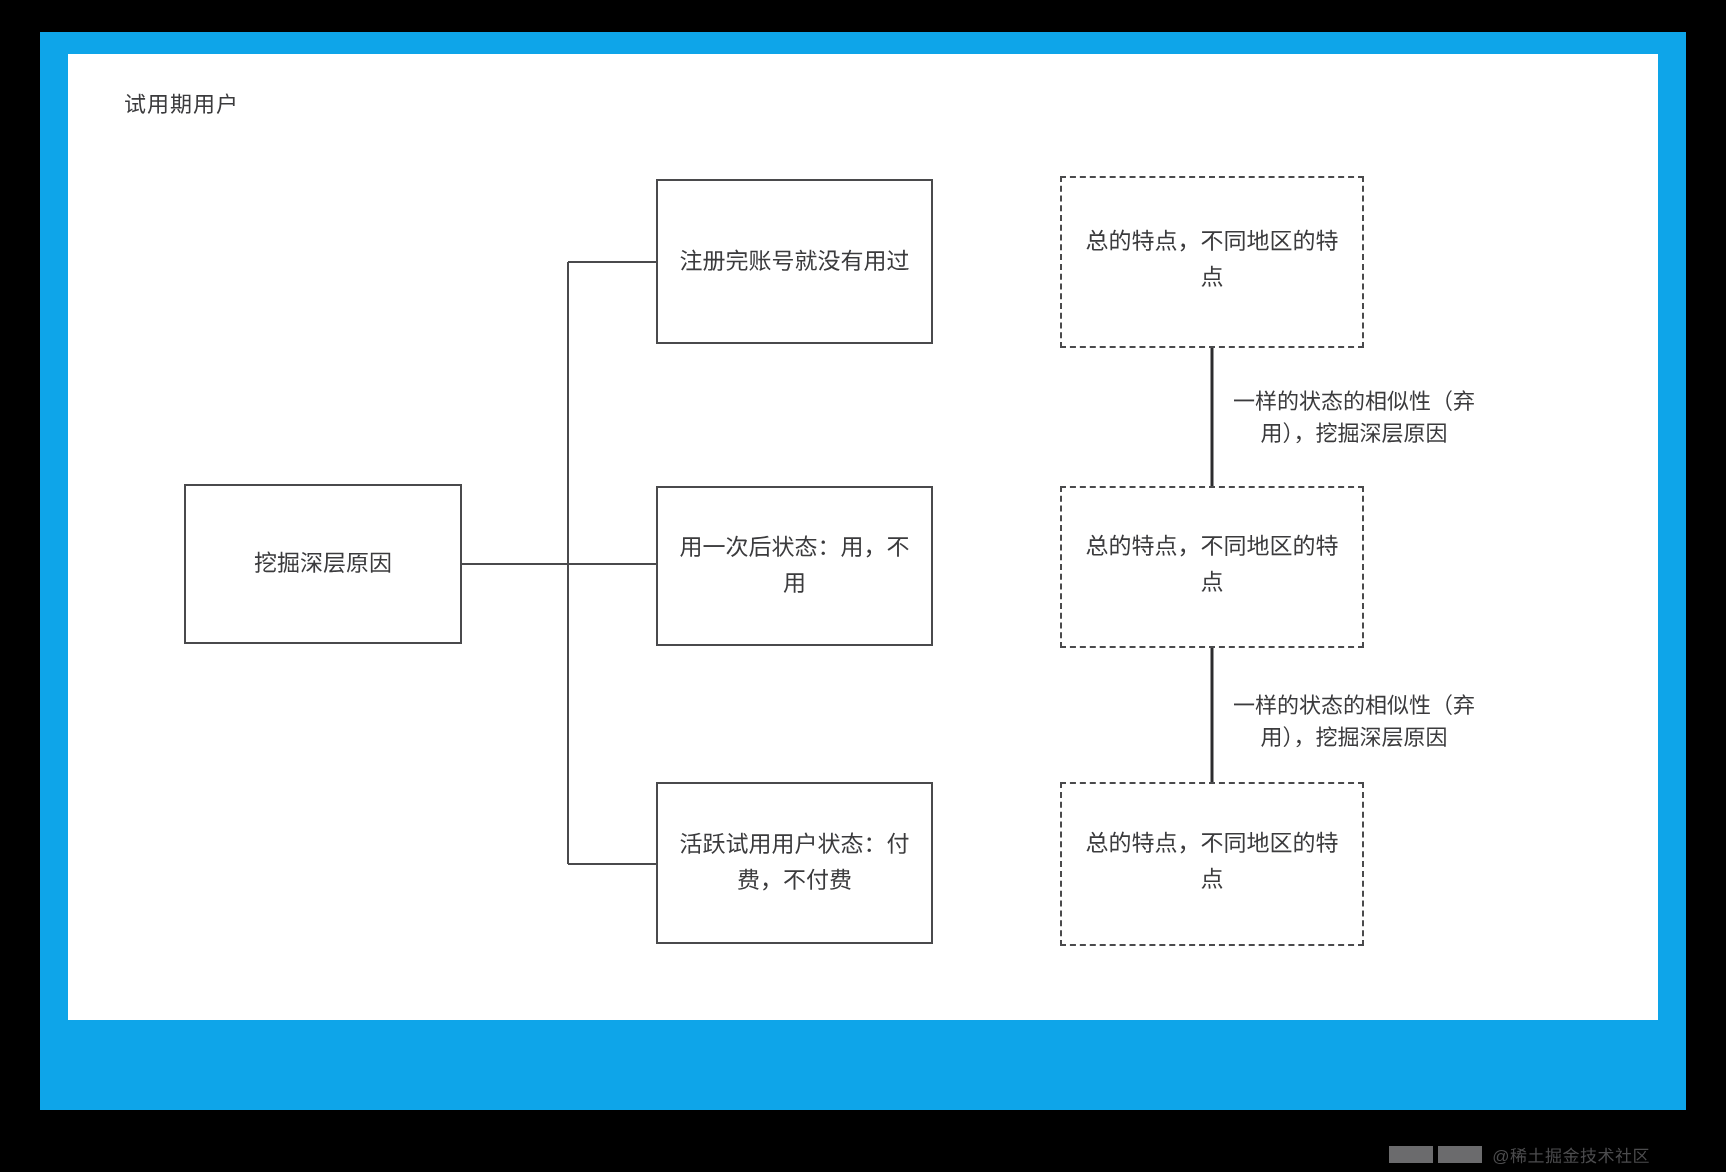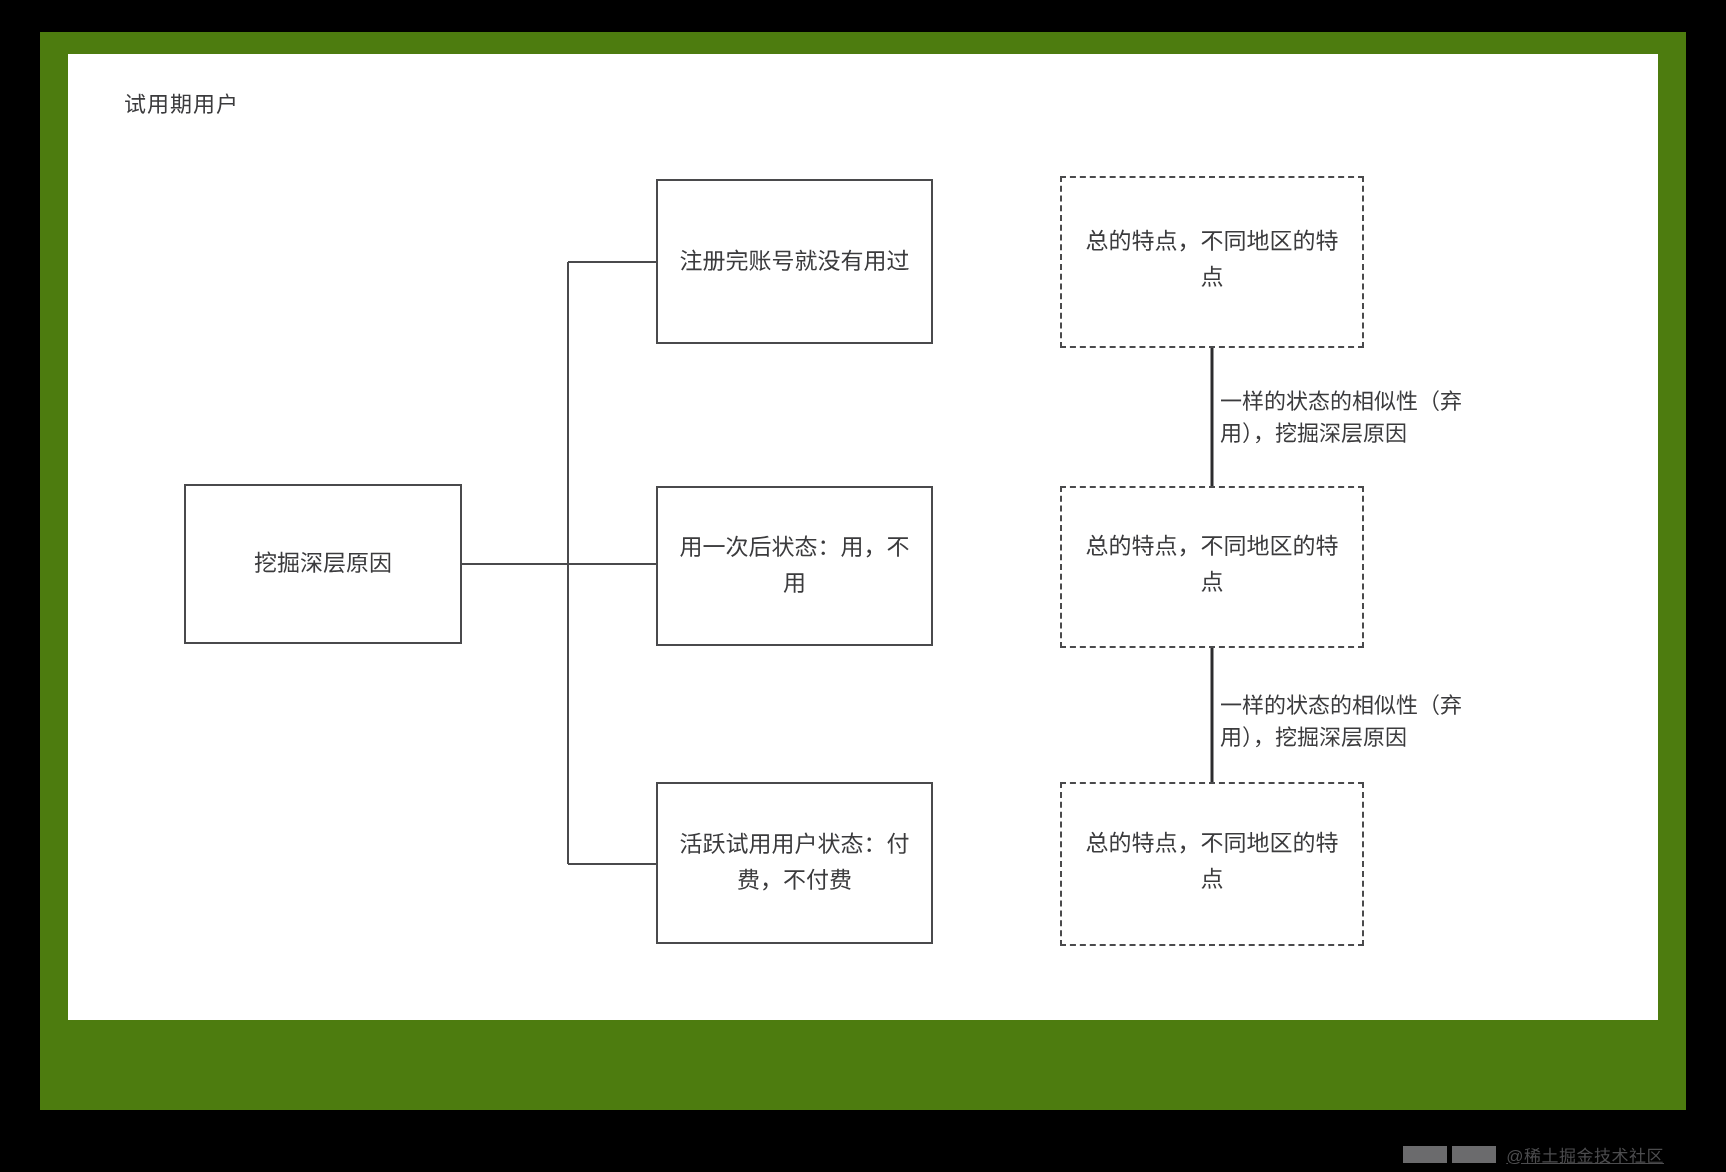--- a/index.html
+++ b/index.html
@@ -22,21 +22,21 @@
     background: #000000;
   }
 
   
   #bezel {
     position: absolute;
     left: 40px;
     top: 32px;
     width: 1646px;
     height: 1078px;
-    background: #4d7c0f;
+    background: #0ea5e9;
     box-sizing: border-box;
     padding-left: 42px;
   }
 
   
   #canvas {
     position: absolute;
     left: 28px;
     top: 22px;
     width: 1590px;
@@ -101,21 +101,21 @@
   #node-dashed-1  { left: 992px;  top: 122px; width: 304px;  height: 172px; }
   #node-dashed-2  { left: 992px;  top: 432px; width: 304px;  height: 162px; }
   #node-dashed-3  { left: 992px;  top: 728px; width: 304px;  height: 164px; }
 
   
   .edge-label {
     position: absolute;
     font-size: 22px;
     line-height: 1.45;
     color: #3b3b3d;
-    text-align: left;
+    text-align: center;
     white-space: pre-line;
     width: 268px;
   }
   #edge-label-1 { left: 1152px; top: 332px; }
   #edge-label-2 { left: 1152px; top: 636px; }
 
   
   #watermark-bar {
     position: absolute;
     left: 1240px;
@@ -136,22 +136,21 @@
     background: #6b6b6d;
     height: 17px;
   }
   .wm-block.b1 { width: 44px; }
   .wm-block.b2 { width: 44px; }
   #watermark-text {
     color: #4c4c4e;
     font-size: 17px;
     letter-spacing: 0.5px;
     white-space: nowrap;
-    margin-right: 22px;
-    text-decoration: underline;
+    margin-right: 36px;
   }
 </style>
 </head>
 <body>
 
 <div id="screen">
 
   <div id="bezel">
 
     <div id="canvas">

